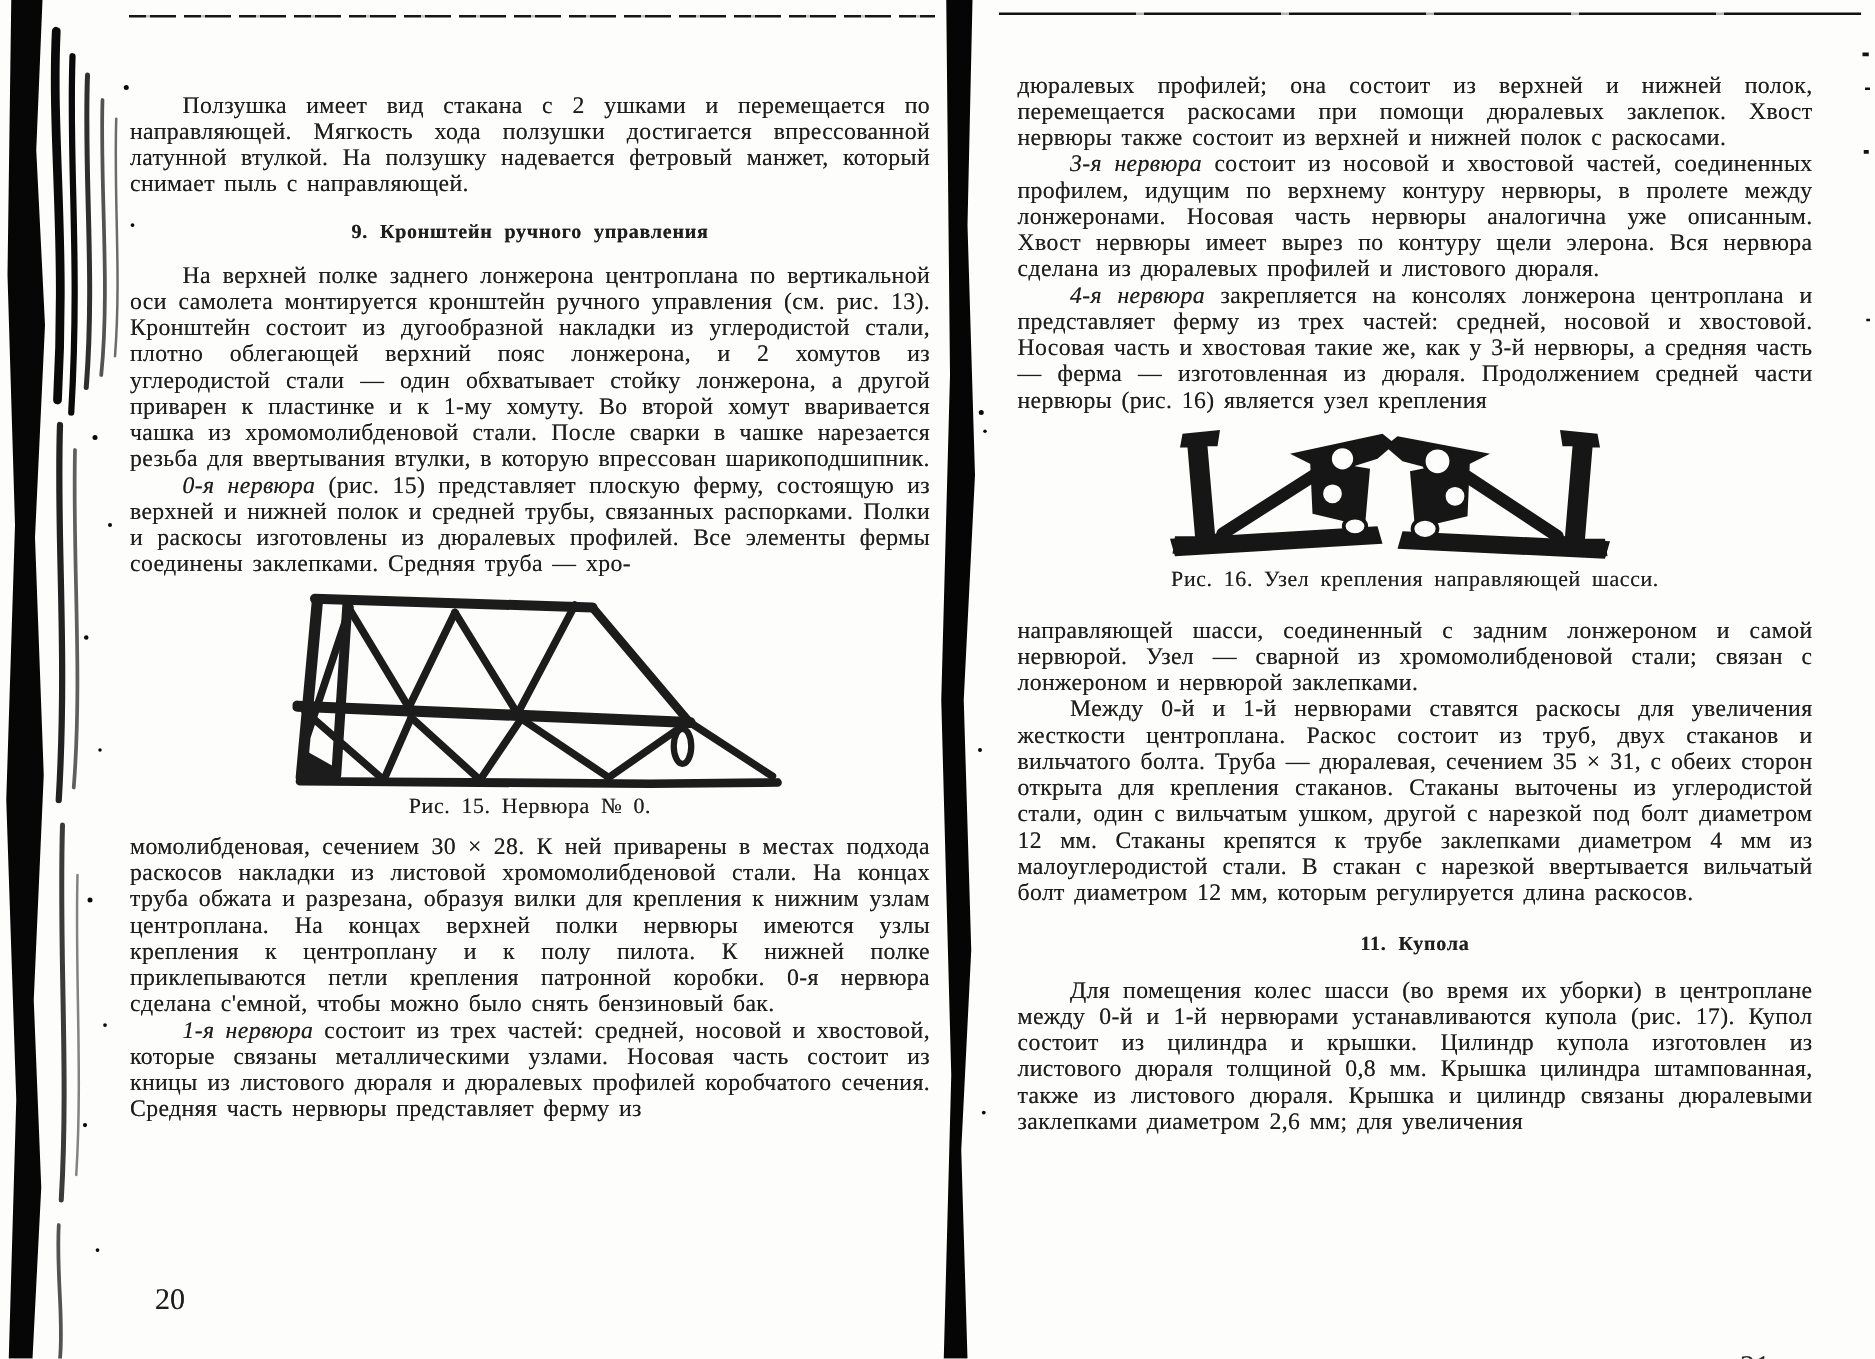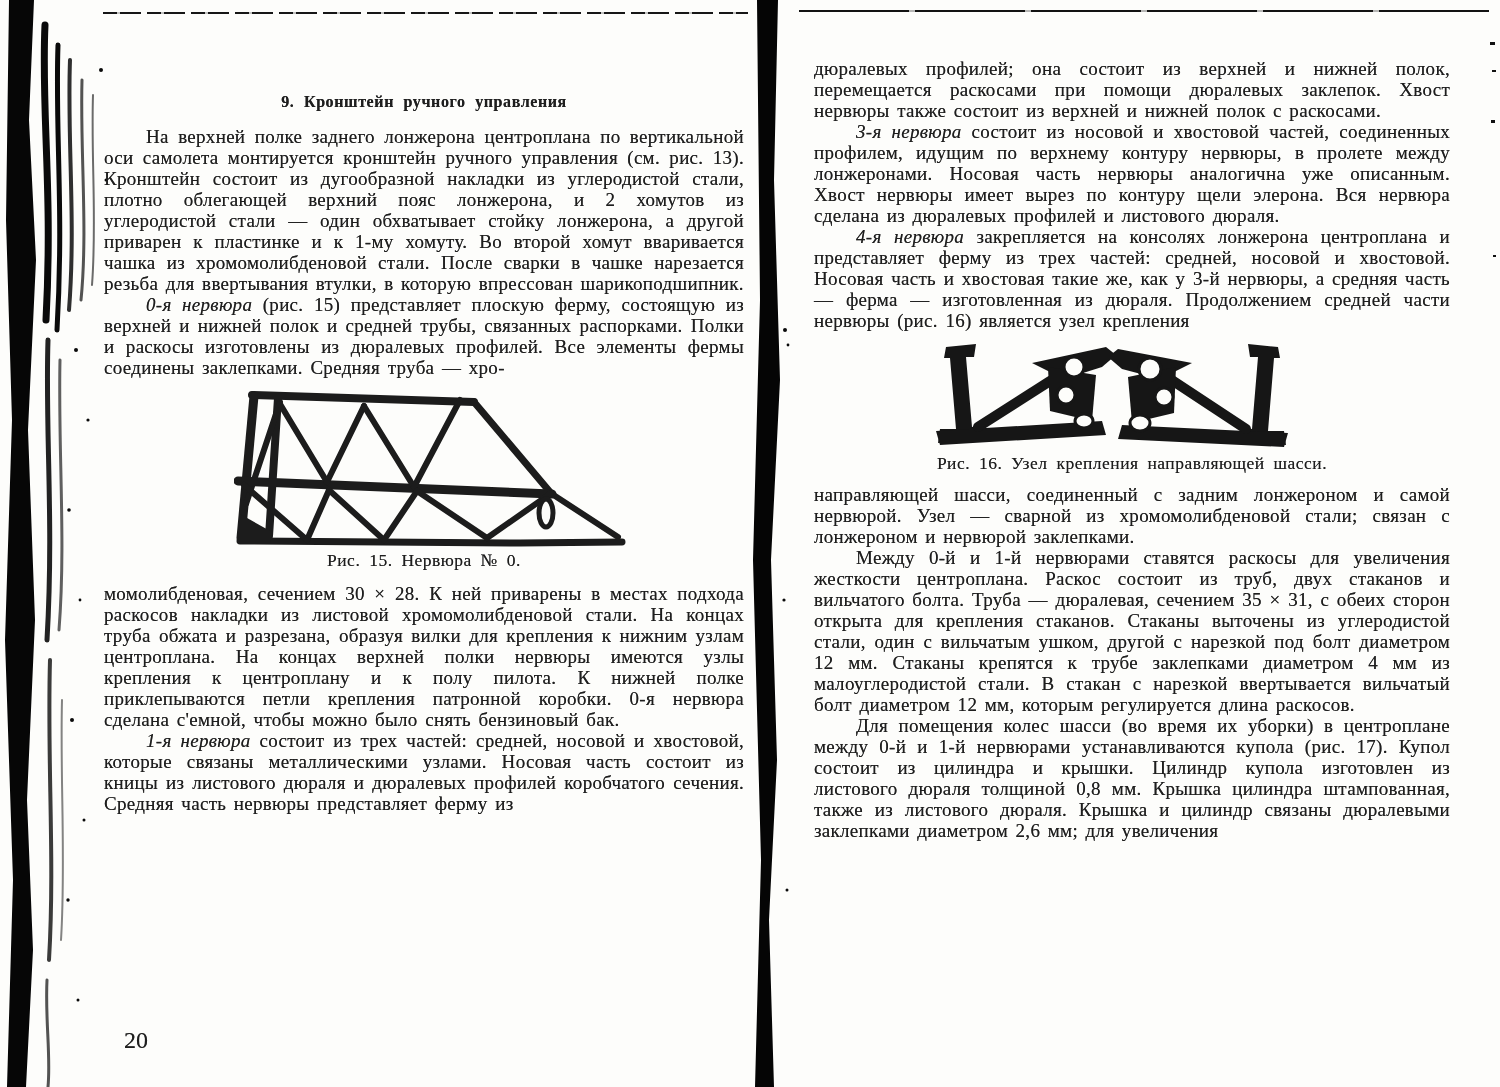--- a/index.html
+++ b/index.html
@@ -91,20 +91,21 @@
   <g fill="#111">
     <rect x="6" y="42" width="5" height="3"></rect>
       <rect x="8" y="70" width="4" height="2"></rect>
     <rect x="7" y="120" width="4" height="3"></rect>
       <rect x="9" y="255" width="3" height="2"></rect>
   </g>
 </svg>
 
 <div class="page-col txt" style="left:104px;top:74px;width:640px;">
 
+  <p>Ползушка имеет вид стакана с 2 ушками и перемещается по направляющей. Мягкость хода ползушки достигается впрессованной латунной втулкой. На ползушку надевается фетровый манжет, который снимает пыль с направляющей.</p>
 
   <h2 class="sec">9. Кронштейн ручного управления</h2>
 
   <p>На верхней полке заднего лонжерона центроплана по вертикальной оси самолета монтируется кронштейн ручного управления (см. рис. 13). Кронштейн состоит из дугообразной накладки из углеродистой стали, плотно облегающей верхний пояс лонжерона, и 2 хомутов из углеродистой стали — один обхватывает стойку лонжерона, а другой приварен к пластинке и к 1-му хомуту. Во второй хомут вваривается чашка из хромомолибденовой стали. После сварки в чашке нарезается резьба для ввертывания втулки, в которую впрессован шарикоподшипник.</p>
 
 
   <p><i>0-я нервюра</i><span> (рис. 15) представляет плоскую ферму, состоящую из верхней и нижней полок и средней трубы, связанных распорками. Полки и раскосы изготовлены из дюралевых профилей. Все элементы фермы соединены заклепками. Средняя труба — хро-</span></p>
 
   <div class="figure-block" style="margin:8px 0 12px 0;">
     <svg style="display:block;margin-left:130px;" width="392" height="164" viewBox="0 0 392 164">
@@ -150,21 +151,21 @@
 
 <div class="page-col txt" style="left:814px;top:58px;width:636px;">
 
   <p class="noindent">дюралевых профилей; она состоит из верхней и нижней полок, перемещается раскосами при помощи дюралевых заклепок. Хвост нервюры также состоит из верхней и нижней полок с раскосами.</p>
 
 
   <p><i>3-я нервюра</i><span> состоит из носовой и хвостовой частей, соединенных профилем, идущим по верхнему контуру нервюры, в пролете между лонжеронами. Носовая часть нервюры аналогична уже описанным. Хвост нервюры имеет вырез по контуру щели элерона. Вся нервюра сделана из дюралевых профилей и листового дюраля.</span></p>
 
   <p><i>4-я нервюра</i><span> закрепляется на консолях лонжерона центроплана и представляет ферму из трех частей: средней, носовой и хвостовой. Носовая часть и хвостовая такие же, как у 3-й нервюры, а средняя часть — ферма — изготовленная из дюраля. Продолжением средней части нервюры (рис. 16) является узел крепления</span></p>
 
-  <div class="figure-block" style="margin:10px 0 10px 0;">
+  <div class="figure-block" style="margin:10px 0 20px 0;">
     <svg style="display:block;margin-left:120px;" width="356" height="112" viewBox="0 0 356 112">
 
       <g>
         <path fill="#161616" d="M12,6 L42,3 L40,16 L32,16 L38,86 L48,84 L50,98 L4,102 L6,88 L22,88 L16,17 L10,17 Z"></path>
         <path fill="#161616" d="M2,90 L168,80 L172,94 L6,104 Z"></path>
         <path d="M44,86 L138,26" stroke="#161616" stroke-width="10" stroke-linecap="round" fill="none"></path>
         <path fill="#161616" d="M98,22 L172,6 L182,14 L168,26 L130,38 Z"></path>
         <path fill="#161616" d="M114,26 L162,34 L158,80 L116,70 Z"></path>
         <circle cx="140" cy="26" r="10" fill="#fdfdfb" stroke="#161616" stroke-width="3"></circle>
         <circle cx="132" cy="54" r="9" fill="#fdfdfb" stroke="#161616" stroke-width="3"></circle>
@@ -183,17 +184,18 @@
       </g>
     </svg>
     <p class="figcaption noindent">Рис. 16. Узел крепления направляющей шасси.</p>
   </div>
 
   <p class="noindent">направляющей шасси, соединенный с задним лонжероном и самой нервюрой. Узел — сварной из хромомолибденовой стали; связан с лонжероном и нервюрой заклепками.</p>
 
   <p>Между 0-й и 1-й нервюрами ставятся раскосы для увеличения жесткости центроплана. Раскос состоит из труб, двух стаканов и вильчатого болта. Труба — дюралевая, сечением 35 × 31, с обеих сторон открыта для крепления стаканов. Стаканы выточены из углеродистой стали, один с вильчатым ушком, другой с нарезкой под болт диаметром 12 мм. Стаканы крепятся к трубе заклепками диаметром 4 мм из малоуглеродистой стали. В стакан с нарезкой ввертывается вильчатый болт диаметром 12 мм, которым регулируется длина раскосов.</p>
 
 
+  <h2 class="sec" style="margin:20px 0 16px 0;">11. Купола</h2>
 
   <p>Для помещения колес шасси (во время их уборки) в центроплане между 0-й и 1-й нервюрами устанавливаются купола (рис. 17). Купол состоит из цилиндра и крышки. Цилиндр купола изготовлен из листового дюраля толщиной 0,8 мм. Крышка цилиндра штампованная, также из листового дюраля. Крышка и цилиндр связаны дюралевыми заклепками диаметром 2,6 мм; для увеличения</p>
 </div>
 
 <div class="pagenum" style="left:1392px;top:1081px;">21</div>
 
 </body></html>

